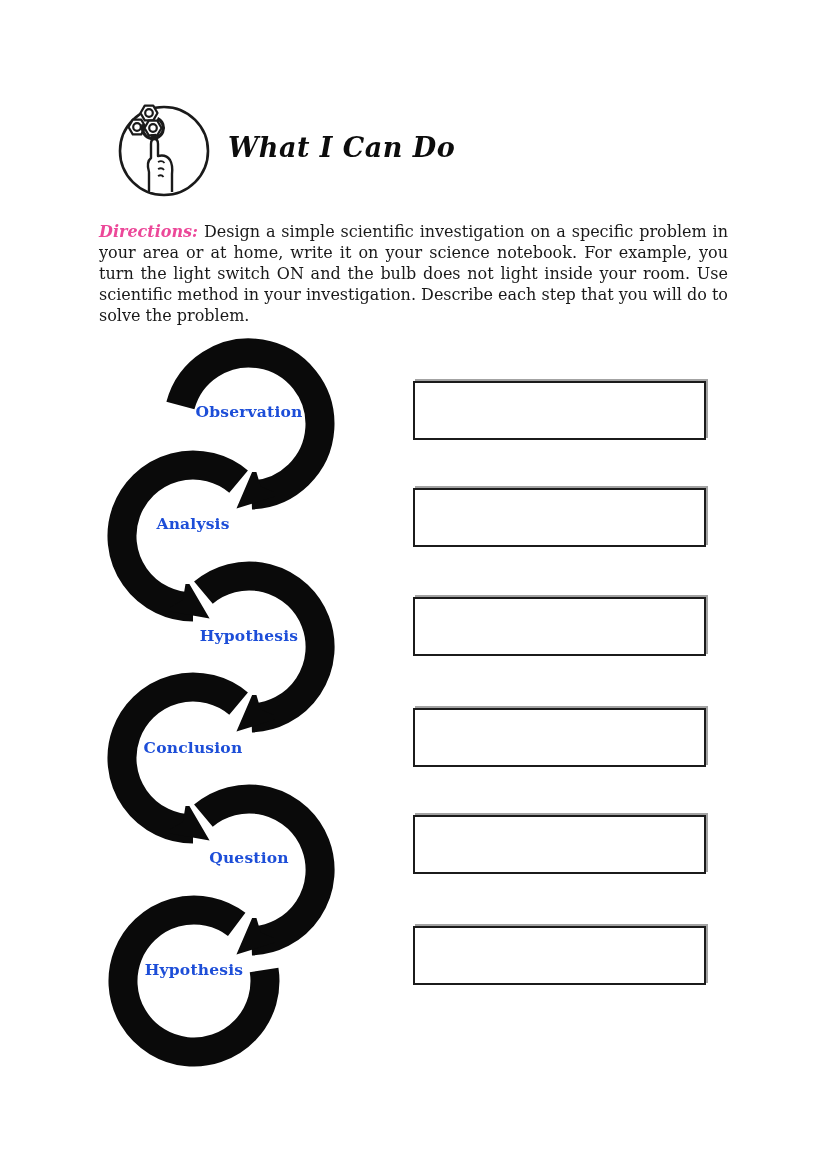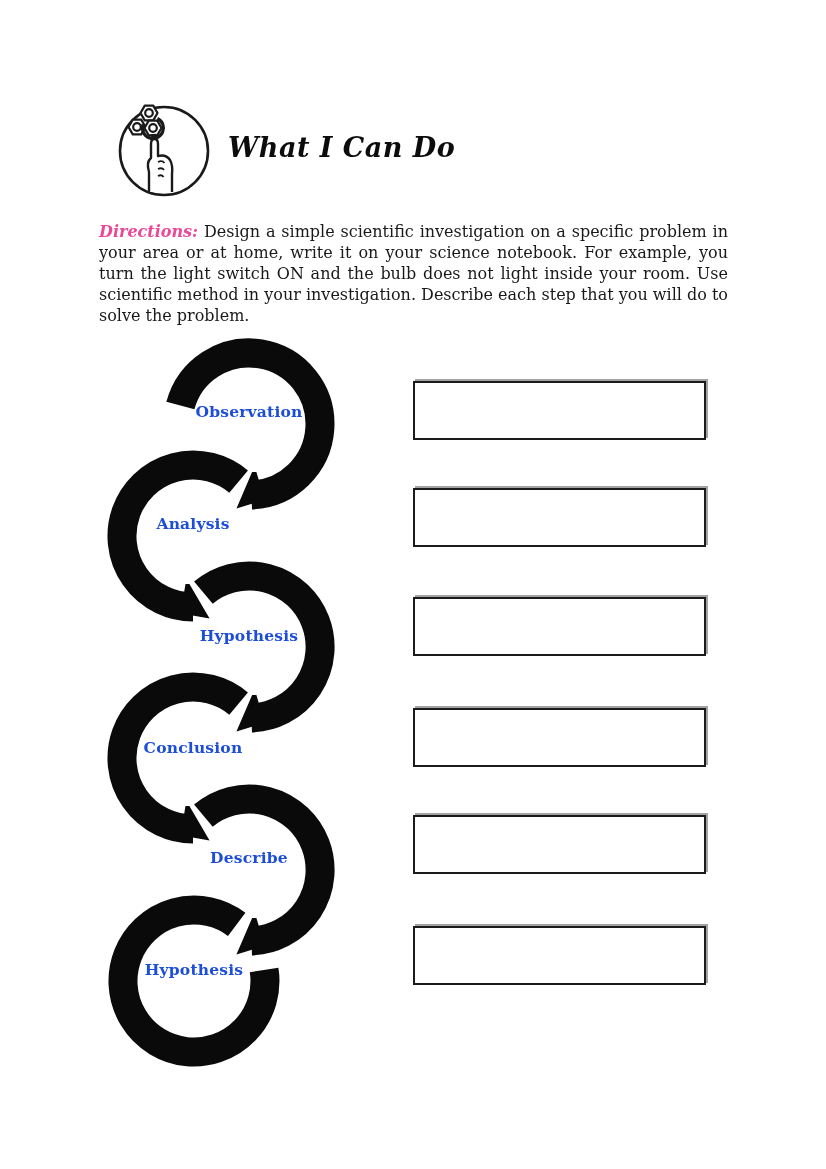--- a/index.html
+++ b/index.html
@@ -90,21 +90,21 @@
       <path d="M 238.6 703.6 A 71 71 0 1 0 193 829" marker-end="url(#mccw)"></path>
       <path d="M 203.4 815.6 A 71 71 0 1 1 251.5 940.9" marker-end="url(#mcw)"></path>
       <path d="M 236.7 924.3 A 71 71 0 1 0 264.1 969.9"></path>
     </g>
   </svg>
 
   <div class="step-label lbl-1">Observation</div>
   <div class="step-label lbl-2">Analysis</div>
   <div class="step-label lbl-3">Hypothesis</div>
   <div class="step-label lbl-4">Conclusion</div>
-  <div class="step-label lbl-5">Describe</div>
+  <div class="step-label lbl-5">Question</div>
   <div class="step-label lbl-6">Hypothesis</div>
 
   <div class="abox box-1"></div>
   <div class="abox box-2"></div>
   <div class="abox box-3"></div>
   <div class="abox box-4"></div>
   <div class="abox box-5"></div>
   <div class="abox box-6"></div>
 
 </div>

